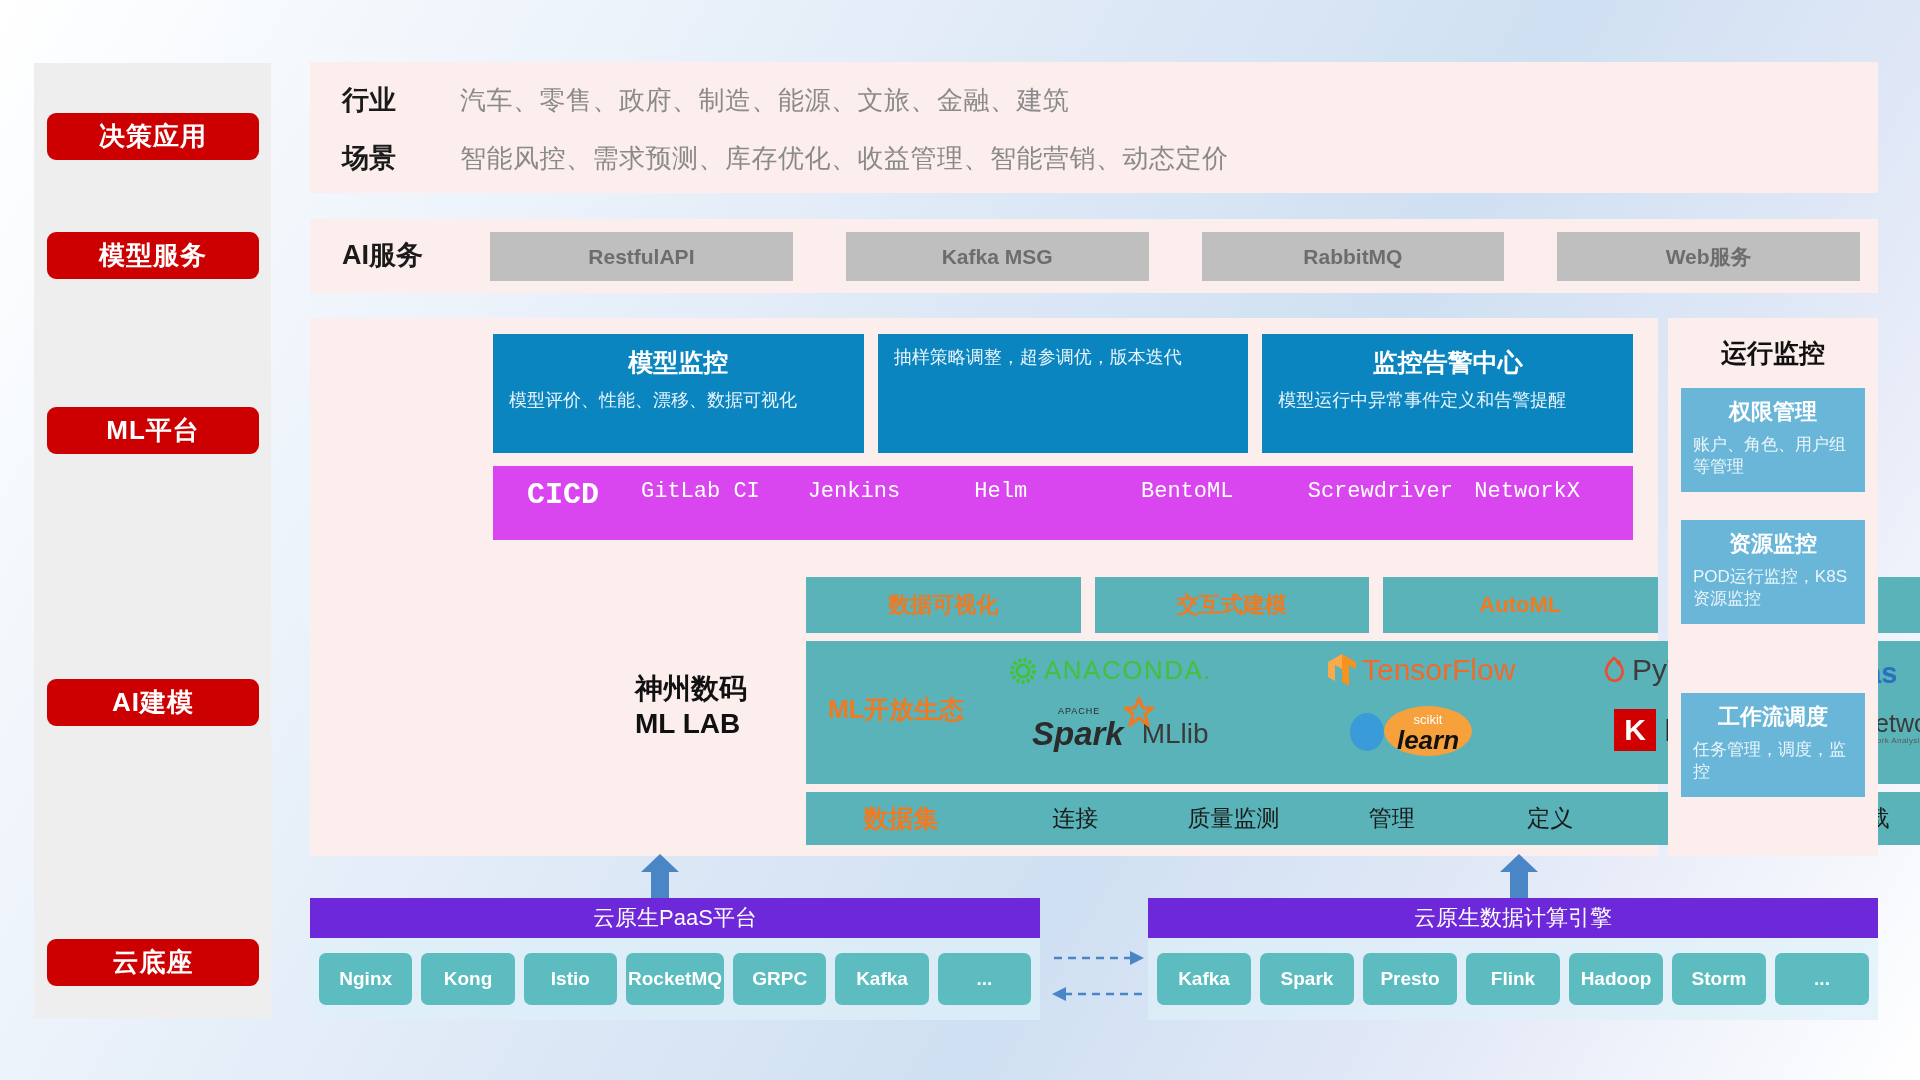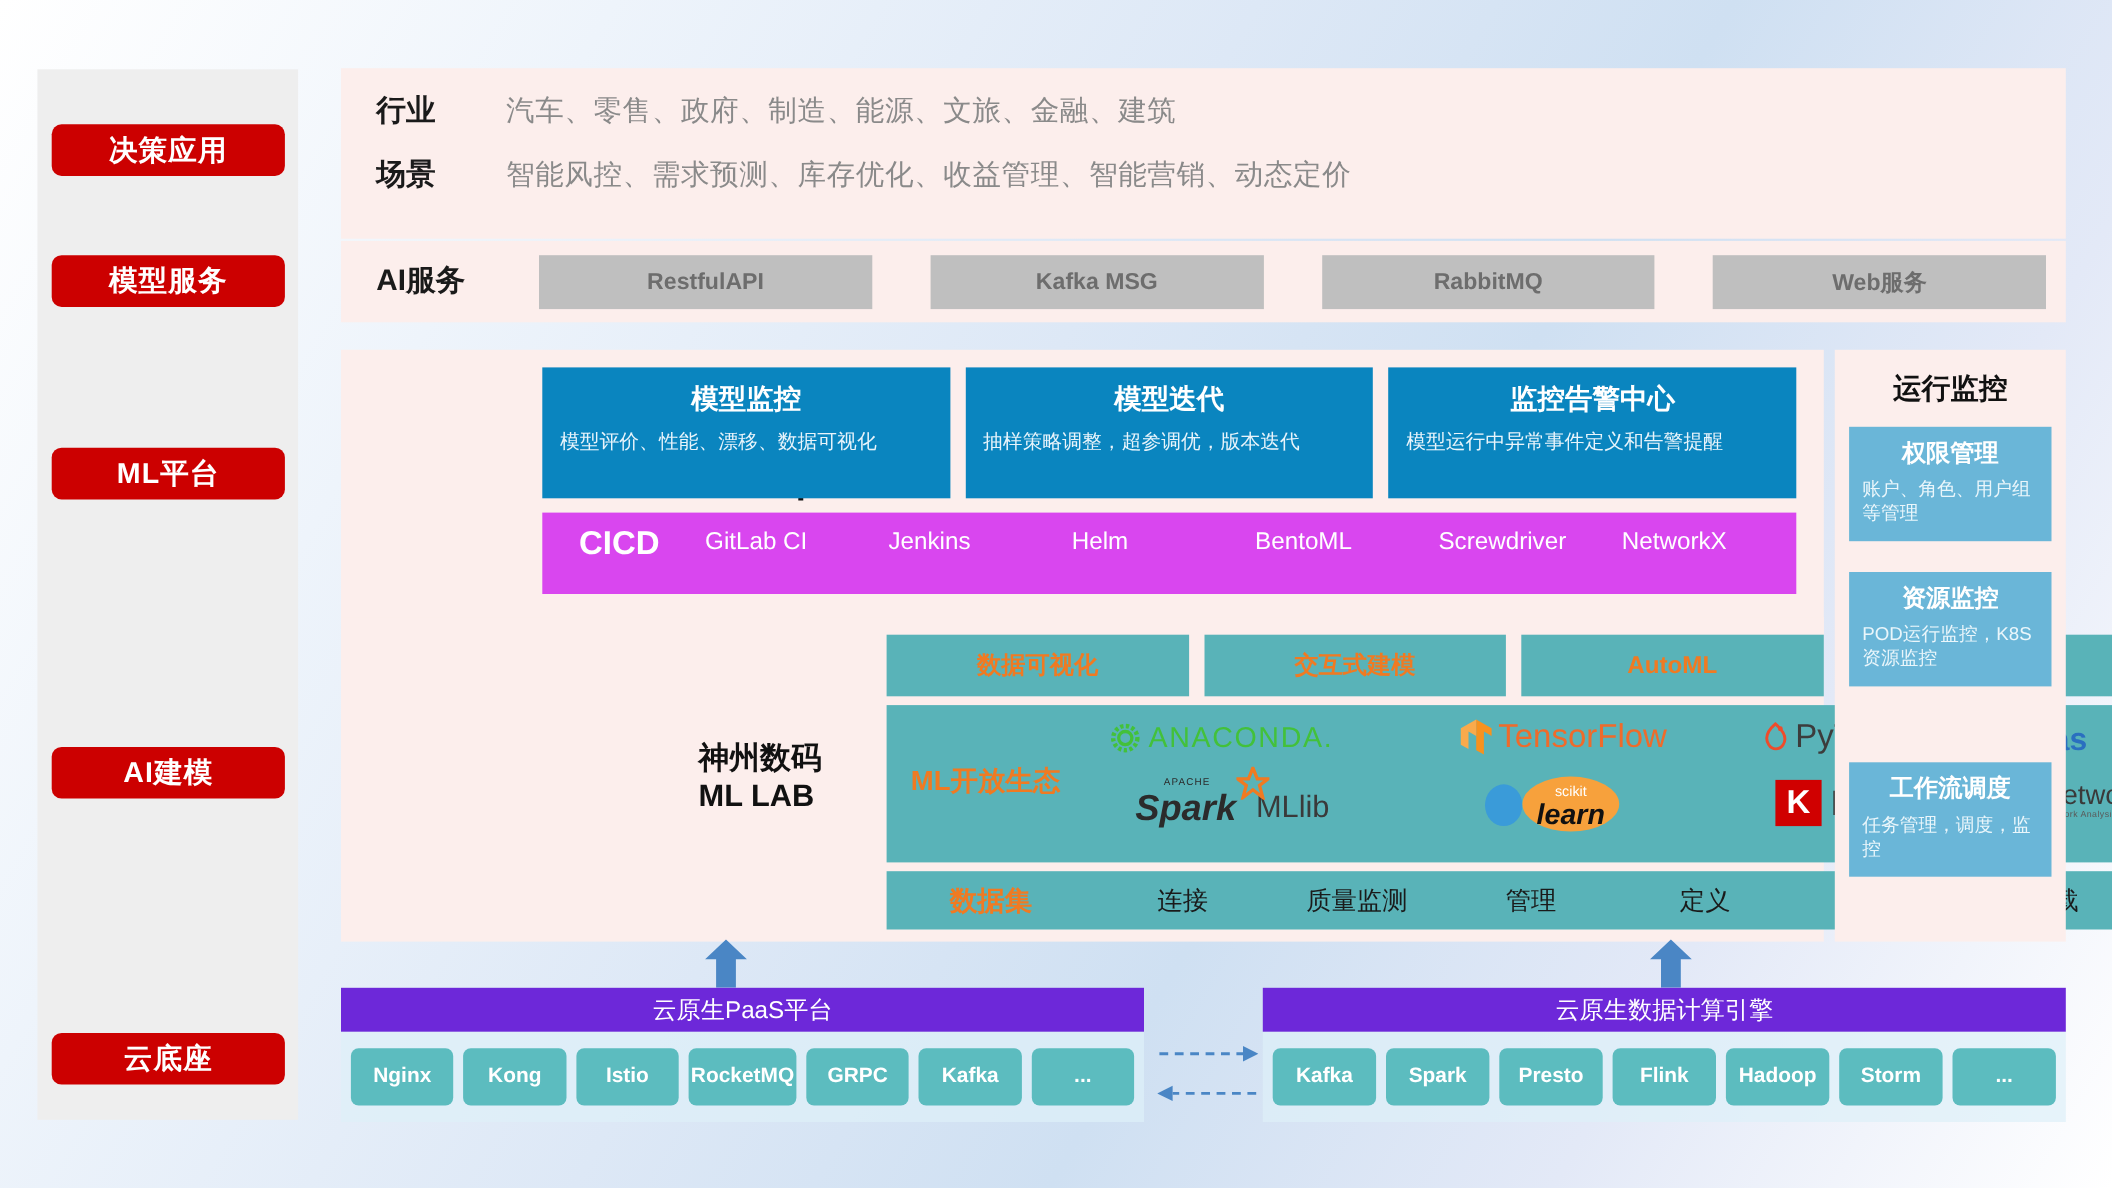--- a/index.html
+++ b/index.html
@@ -28,38 +28,38 @@
   .chip-1{top:232px}
   .chip-2{top:407px}
   .chip-3{top:679px}
   .chip-4{top:939px}
 
   
   .pink{background:#fceeec;}
   .panel{position:absolute;}
 
   
-  .row-industry{left:310px;top:62px;width:1568px;height:155px;}
+  .row-industry{left:310px;top:62px;width:1568px;height:131px;}
   .ind-line{position:absolute;display:flex;align-items:center;}
   .ind-label{width:118px;font-size:27px;font-weight:bold;color:#1a1a1a;padding-left:32px;}
   .ind-vals{font-size:26px;color:#8a8a8a;letter-spacing:.5px;}
   .il0{top:20px;left:0;}
   .il1{top:78px;left:0;}
 
   
   .row-ai{left:310px;top:219px;width:1568px;height:74px;}
   .ai-label{position:absolute;left:32px;top:18px;font-size:27px;font-weight:bold;color:#1a1a1a;}
   .ai-btns{position:absolute;left:180px;top:13px;width:1370px;display:flex;gap:53px;}
   .ai-btn{
     flex:1;height:49px;background:#bfbfbf;color:#6d6d6d;
     font-size:21px;font-weight:bold;display:flex;align-items:center;justify-content:center;
   }
 
   
-  .row-mlops{left:310px;top:318px;width:1348px;height:260px;}
+  .row-mlops{left:310px;top:318px;width:1348px;height:260px;font-family:Liberation Mono, monospace;}
   .mlops-label{position:absolute;left:340px;top:100px;font-size:33px;font-weight:bold;color:#111;}
   .mlops-top{position:absolute;left:183px;top:16px;width:1140px;display:flex;gap:14px;}
   .ml-card{
     flex:1;background:#0a85bf;color:#fff;padding:12px 16px 14px;
     min-height:119px;box-sizing:border-box;
   }
   .ml-card h4{margin:0 0 10px;font-size:25px;text-align:center;font-weight:bold;}
   .ml-card p{margin:0;font-size:18px;line-height:1.35;color:#e8f4fb;}
   .cicd-bar{
     position:absolute;left:183px;top:148px;width:1140px;height:74px;
@@ -168,21 +168,20 @@
 
   <div class="panel pink row-mlops">
     <div class="mlops-label">MLOps</div>
 
     <div class="mlops-top">
       <div class="ml-card">
         <h4>模型监控</h4>
         <p>模型评价、性能、漂移、数据可视化</p>
       </div>
       <div class="ml-card">
-        <h4>模型迭代</h4>
         <p>抽样策略调整，超参调优，版本迭代</p>
       </div>
       <div class="ml-card">
         <h4>监控告警中心</h4>
         <p>模型运行中异常事件定义和告警提醒</p>
       </div>
     </div>
 
     <div class="cicd-bar">
       <div class="cicd-title">CICD</div>

